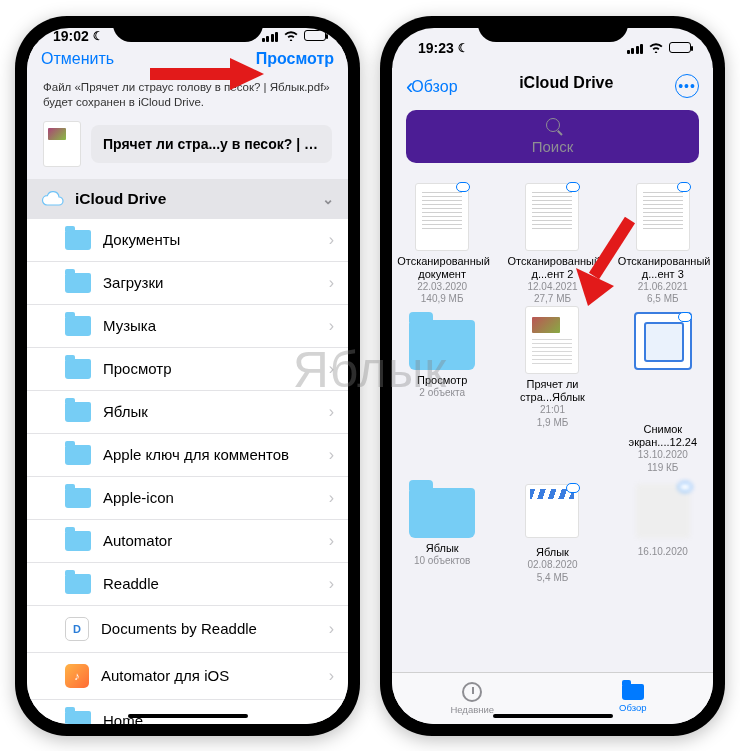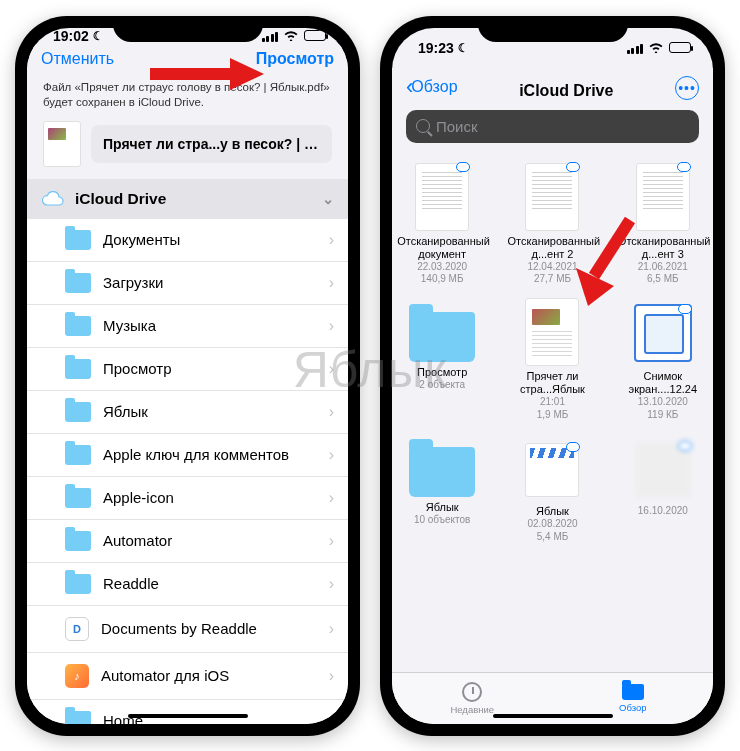--- a/index.html
+++ b/index.html
@@ -65,21 +65,21 @@
   .signal-bars span { width:3px; background:#000; border-radius:1px; }
   .signal-bars span:nth-child(1){height:4px;}
   .signal-bars span:nth-child(2){height:6px;}
   .signal-bars span:nth-child(3){height:8px;}
   .signal-bars span:nth-child(4){height:10px;}
   .battery { width:22px; height:11px; border:1.5px solid #000; border-radius:3px; position:relative; }
   .battery::after{content:"";position:absolute;right:-3px;top:3px;width:2px;height:5px;background:#000;border-radius:1px;}
   .battery-fill{height:100%;width:80%;background:#000;border-radius:1px;}
 
   .navbar {
-    display:flex; align-items:flex-end; justify-content:space-between;
+    display:flex; align-items:flex-start; justify-content:space-between;
     padding: 6px 14px 10px;
     background:#f2f2f7;
   }
   .nav-btn { color:#007aff; font-size:16px; }
   .nav-title { font-size:16px; font-weight:600; color:#000; }
   .back-chevron { color:#007aff; font-size:22px; font-weight:400; margin-right:-2px; }
   .more-btn { width:24px;height:24px;border:1.5px solid #007aff;border-radius:50%;display:flex;align-items:center;justify-content:center;color:#007aff;font-size:14px;letter-spacing:1px;}
 
   .info-text { font-size:11.5px; color:#333; padding: 2px 16px 10px; line-height:1.35; }
   .filename-row { display:flex; align-items:center; gap:10px; padding:0 16px 12px; }
@@ -91,25 +91,25 @@
   .drive-header { display:flex;align-items:center;gap:10px;padding:11px 14px;background:#e4e4e8;font-size:15.5px;font-weight:600;}
   .drive-chevron{margin-left:auto;color:#8e8e93;font-size:14px;}
   .row { display:flex;align-items:center;gap:12px;padding:11px 14px 11px 38px;border-bottom:0.5px solid #e3e3e6;font-size:15px;color:#000;}
   .row-chevron{margin-left:auto;color:#c5c5c8;font-size:16px;}
   .folder-icon{width:26px;height:20px;background:#76cdf5;border-radius:2px 2px 3px 3px;position:relative;}
   .folder-icon::before{content:"";position:absolute;top:-4px;left:0;width:10px;height:5px;background:#76cdf5;border-radius:2px 2px 0 0;}
   .app-icon{width:24px;height:24px;border-radius:5px;display:flex;align-items:center;justify-content:center;font-size:11px;font-weight:700;}
   .app-icon.readdle{background:#fff;border:1px solid #d0d0d0;color:#2a7dd8;}
   .app-icon.garage{background:linear-gradient(135deg,#ffb347,#ff6b35);color:#fff;}
 
-  .searchbar{margin:0 14px 10px;background:#404040;border-radius:10px;padding:8px 10px;display:flex;align-items:center;gap:6px;color:#8e8e93;font-size:15px;}
+  .searchbar{margin:0 14px 10px;background:#4c1d95;border-radius:10px;padding:8px 10px;display:flex;align-items:center;gap:6px;color:#8e8e93;font-size:15px;flex-direction:column;}
   .search-mag{width:14px;height:14px;border:1.6px solid #8e8e93;border-radius:50%;position:relative;}
   .search-mag::after{content:"";position:absolute;width:6px;height:1.6px;background:#8e8e93;bottom:-3px;right:-4px;transform:rotate(45deg);}
 
-  .files-grid{flex:1;padding:10px 0;display:grid;grid-template-columns:repeat(3,1fr);gap:12px 10px;align-content:start;overflow:hidden;}
+  .files-grid{flex:1;padding:10px 0;display:grid;grid-template-columns:repeat(3,1fr);gap:0 10px;align-content:start;overflow:hidden;}
   .file-item{display:flex;flex-direction:column;align-items:center;text-align:center;font-size:11px;color:#000;}
   .file-item .sub{font-size:10px;color:#8e8e93;line-height:1.25;}
   .doc-thumb{width:54px;height:68px;background:#fff;border:1px solid #e0e0e0;border-radius:3px;position:relative;margin-bottom:4px;}
   .doc-thumb::before{content:"";position:absolute;left:6px;right:6px;top:8px;height:40px;background:repeating-linear-gradient(#d0d0d0 0,#d0d0d0 1px,transparent 1px,transparent 4px);}
   .cloud-badge{position:absolute;top:-2px;right:-2px;width:14px;height:10px;background:#fff;border:1px solid #007aff;border-radius:5px;}
   .big-folder{width:66px;height:50px;background:#76cdf5;border-radius:4px 4px 6px 6px;position:relative;margin-bottom:4px;margin-top:14px;}
   .big-folder::before{content:"";position:absolute;top:-8px;left:0;width:24px;height:10px;background:#76cdf5;border-radius:4px 4px 0 0;}
   .pdf-thumb{width:54px;height:68px;background:#fff;border:1px solid #e0e0e0;border-radius:3px;position:relative;margin-bottom:4px;}
   .pdf-thumb::before{content:"";position:absolute;left:6px;top:10px;width:28px;height:16px;background:linear-gradient(135deg,#b55,#8a4);border-radius:1px;}
   .pdf-thumb::after{content:"";position:absolute;left:6px;right:6px;top:32px;height:26px;background:repeating-linear-gradient(#d8d8d8 0,#d8d8d8 1px,transparent 1px,transparent 4px);}
@@ -322,21 +322,21 @@
           <div class="file-item">
             <div class="pdf-thumb"></div>
             <div style="line-height:1.2;max-width:90px;">Прячет ли стра...Яблык</div>
             <div class="sub">21:01</div>
             <div class="sub">1,9 МБ</div>
           </div>
           <div class="file-item">
             <div class="screenshot-thumb">
               <span class="cloud-badge"></span>
             </div>
-            <div style="line-height:1.2;max-width:90px;">Снимок экран....12.24</div>
+            <div style="line-height:1.2;max-width:90px;margin-top:45px;">Снимок экран....12.24</div>
             <div class="sub">13.10.2020</div>
             <div class="sub">119 КБ</div>
           </div>
           <div class="file-item">
             <div class="big-folder"></div>
             <div style="line-height:1.2;max-width:90px;">Яблык</div>
             <div class="sub">10 объектов</div>
           </div>
           <div class="file-item">
             <div class="clapper-thumb">

